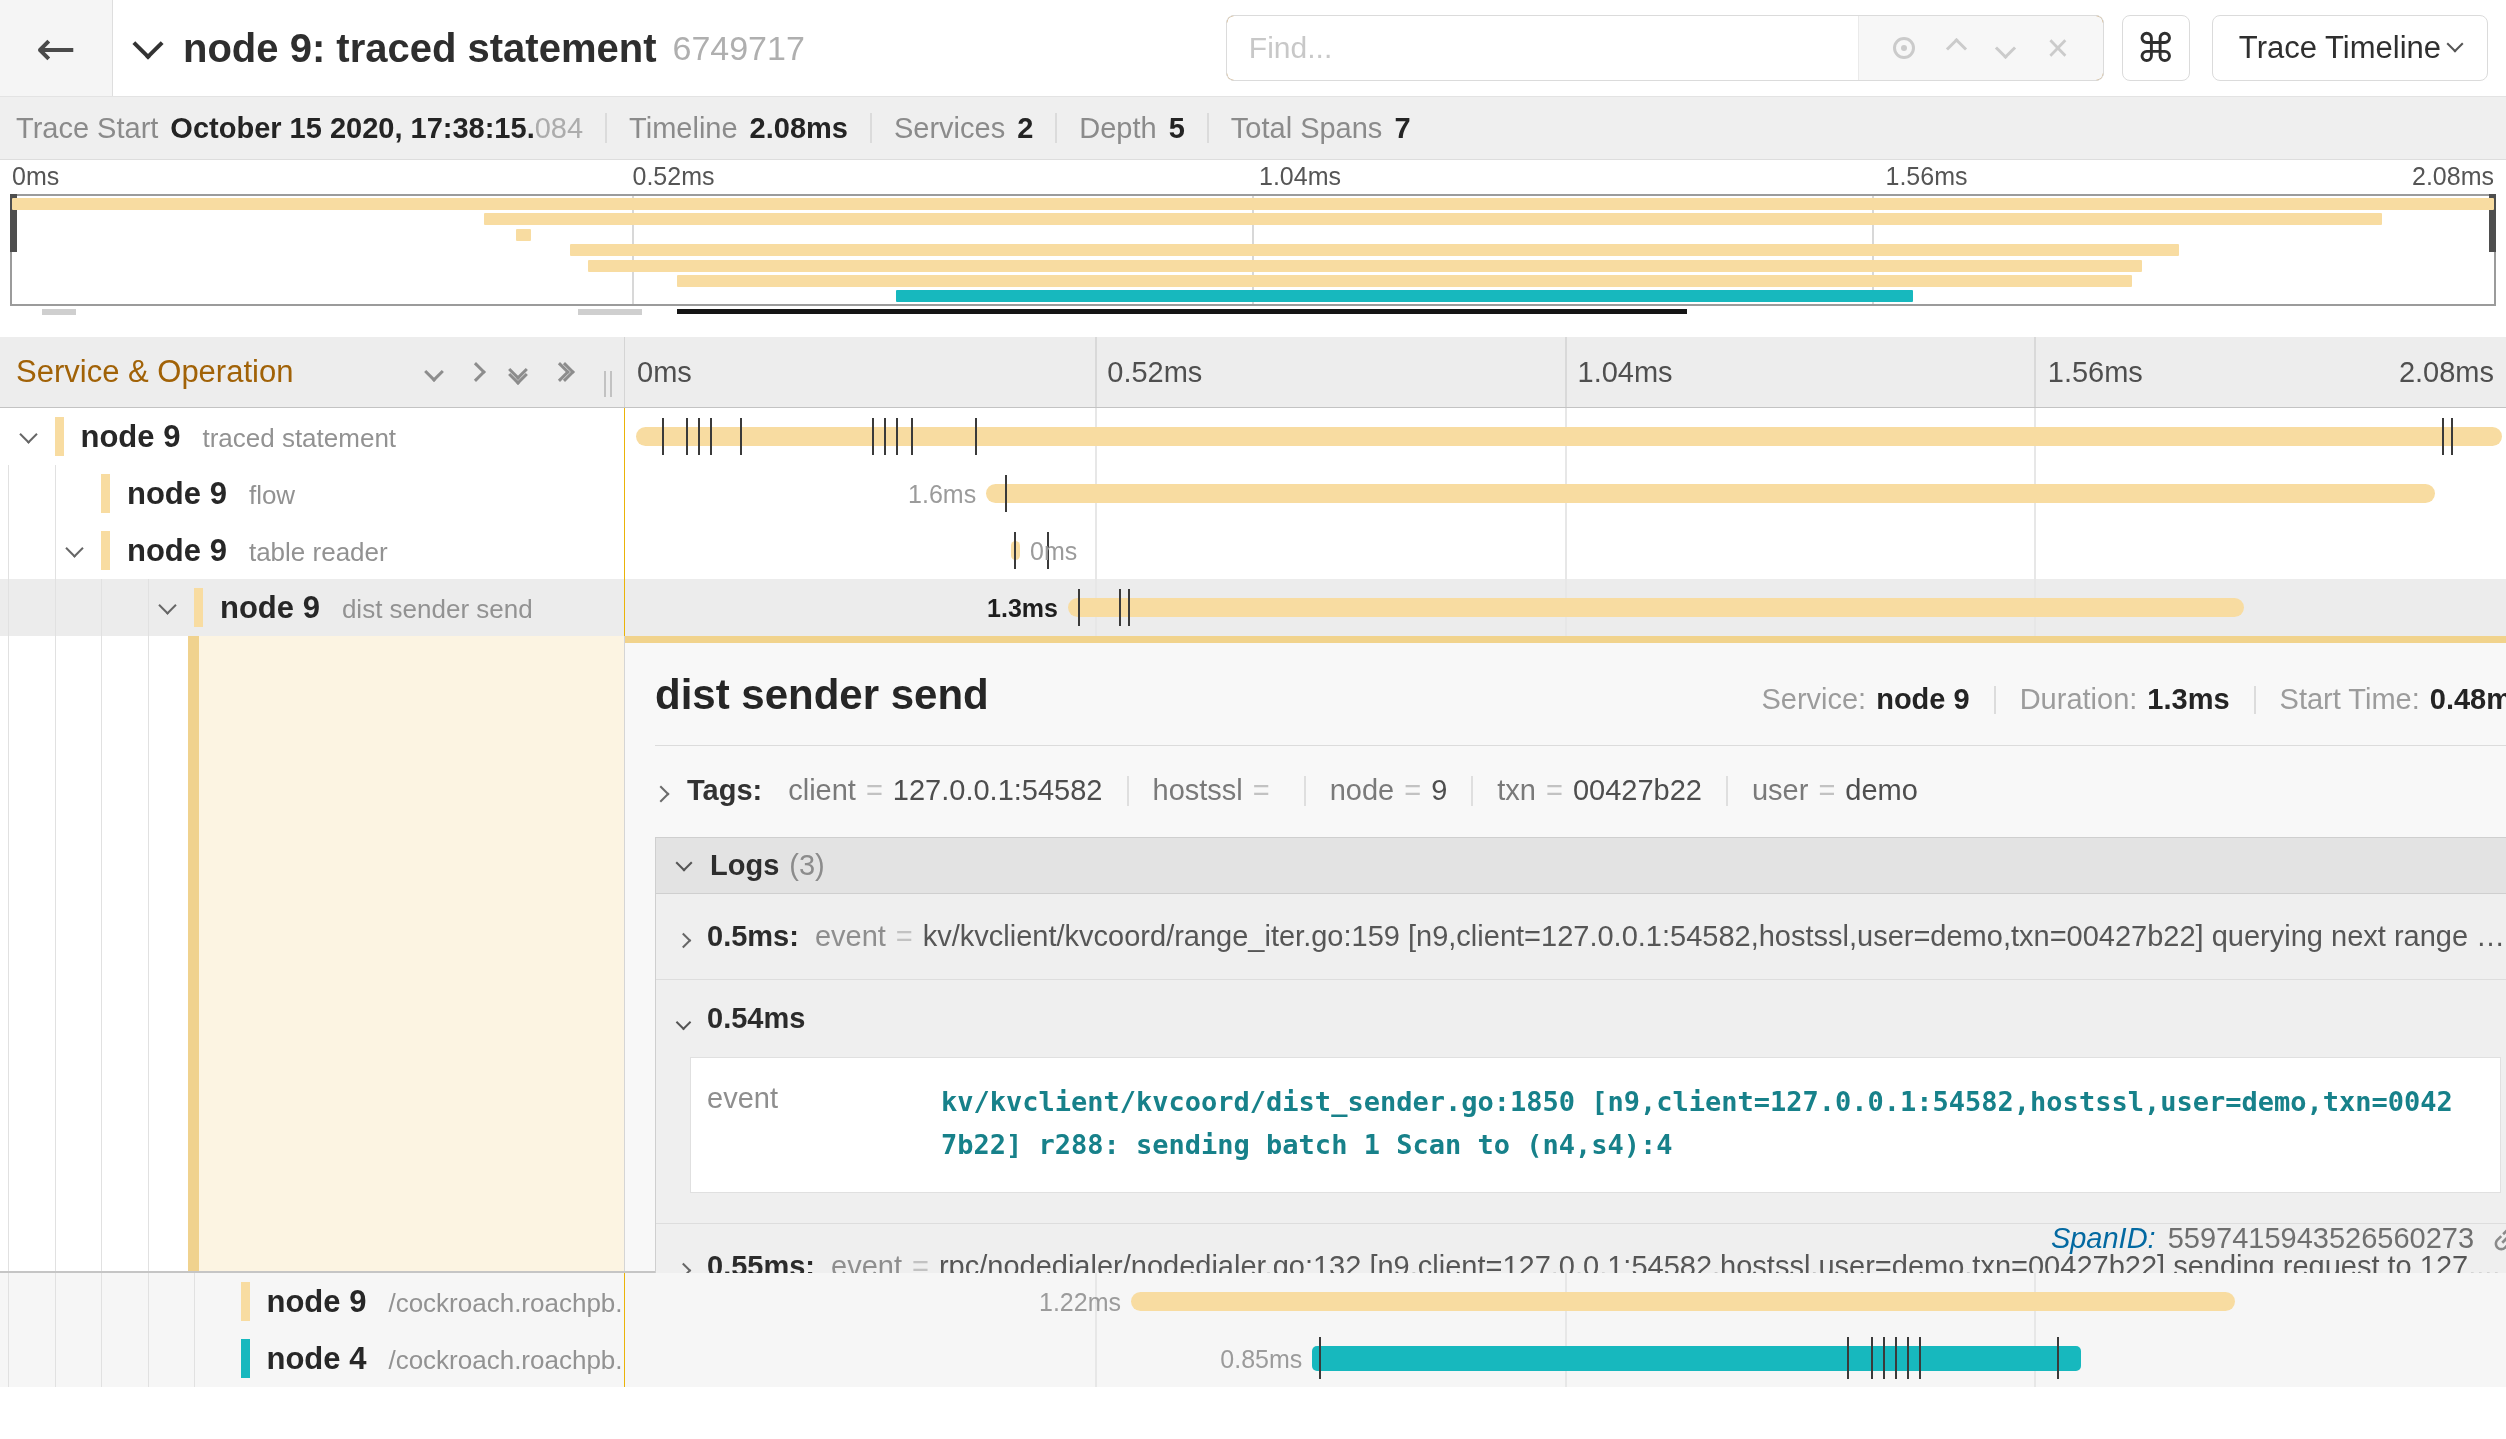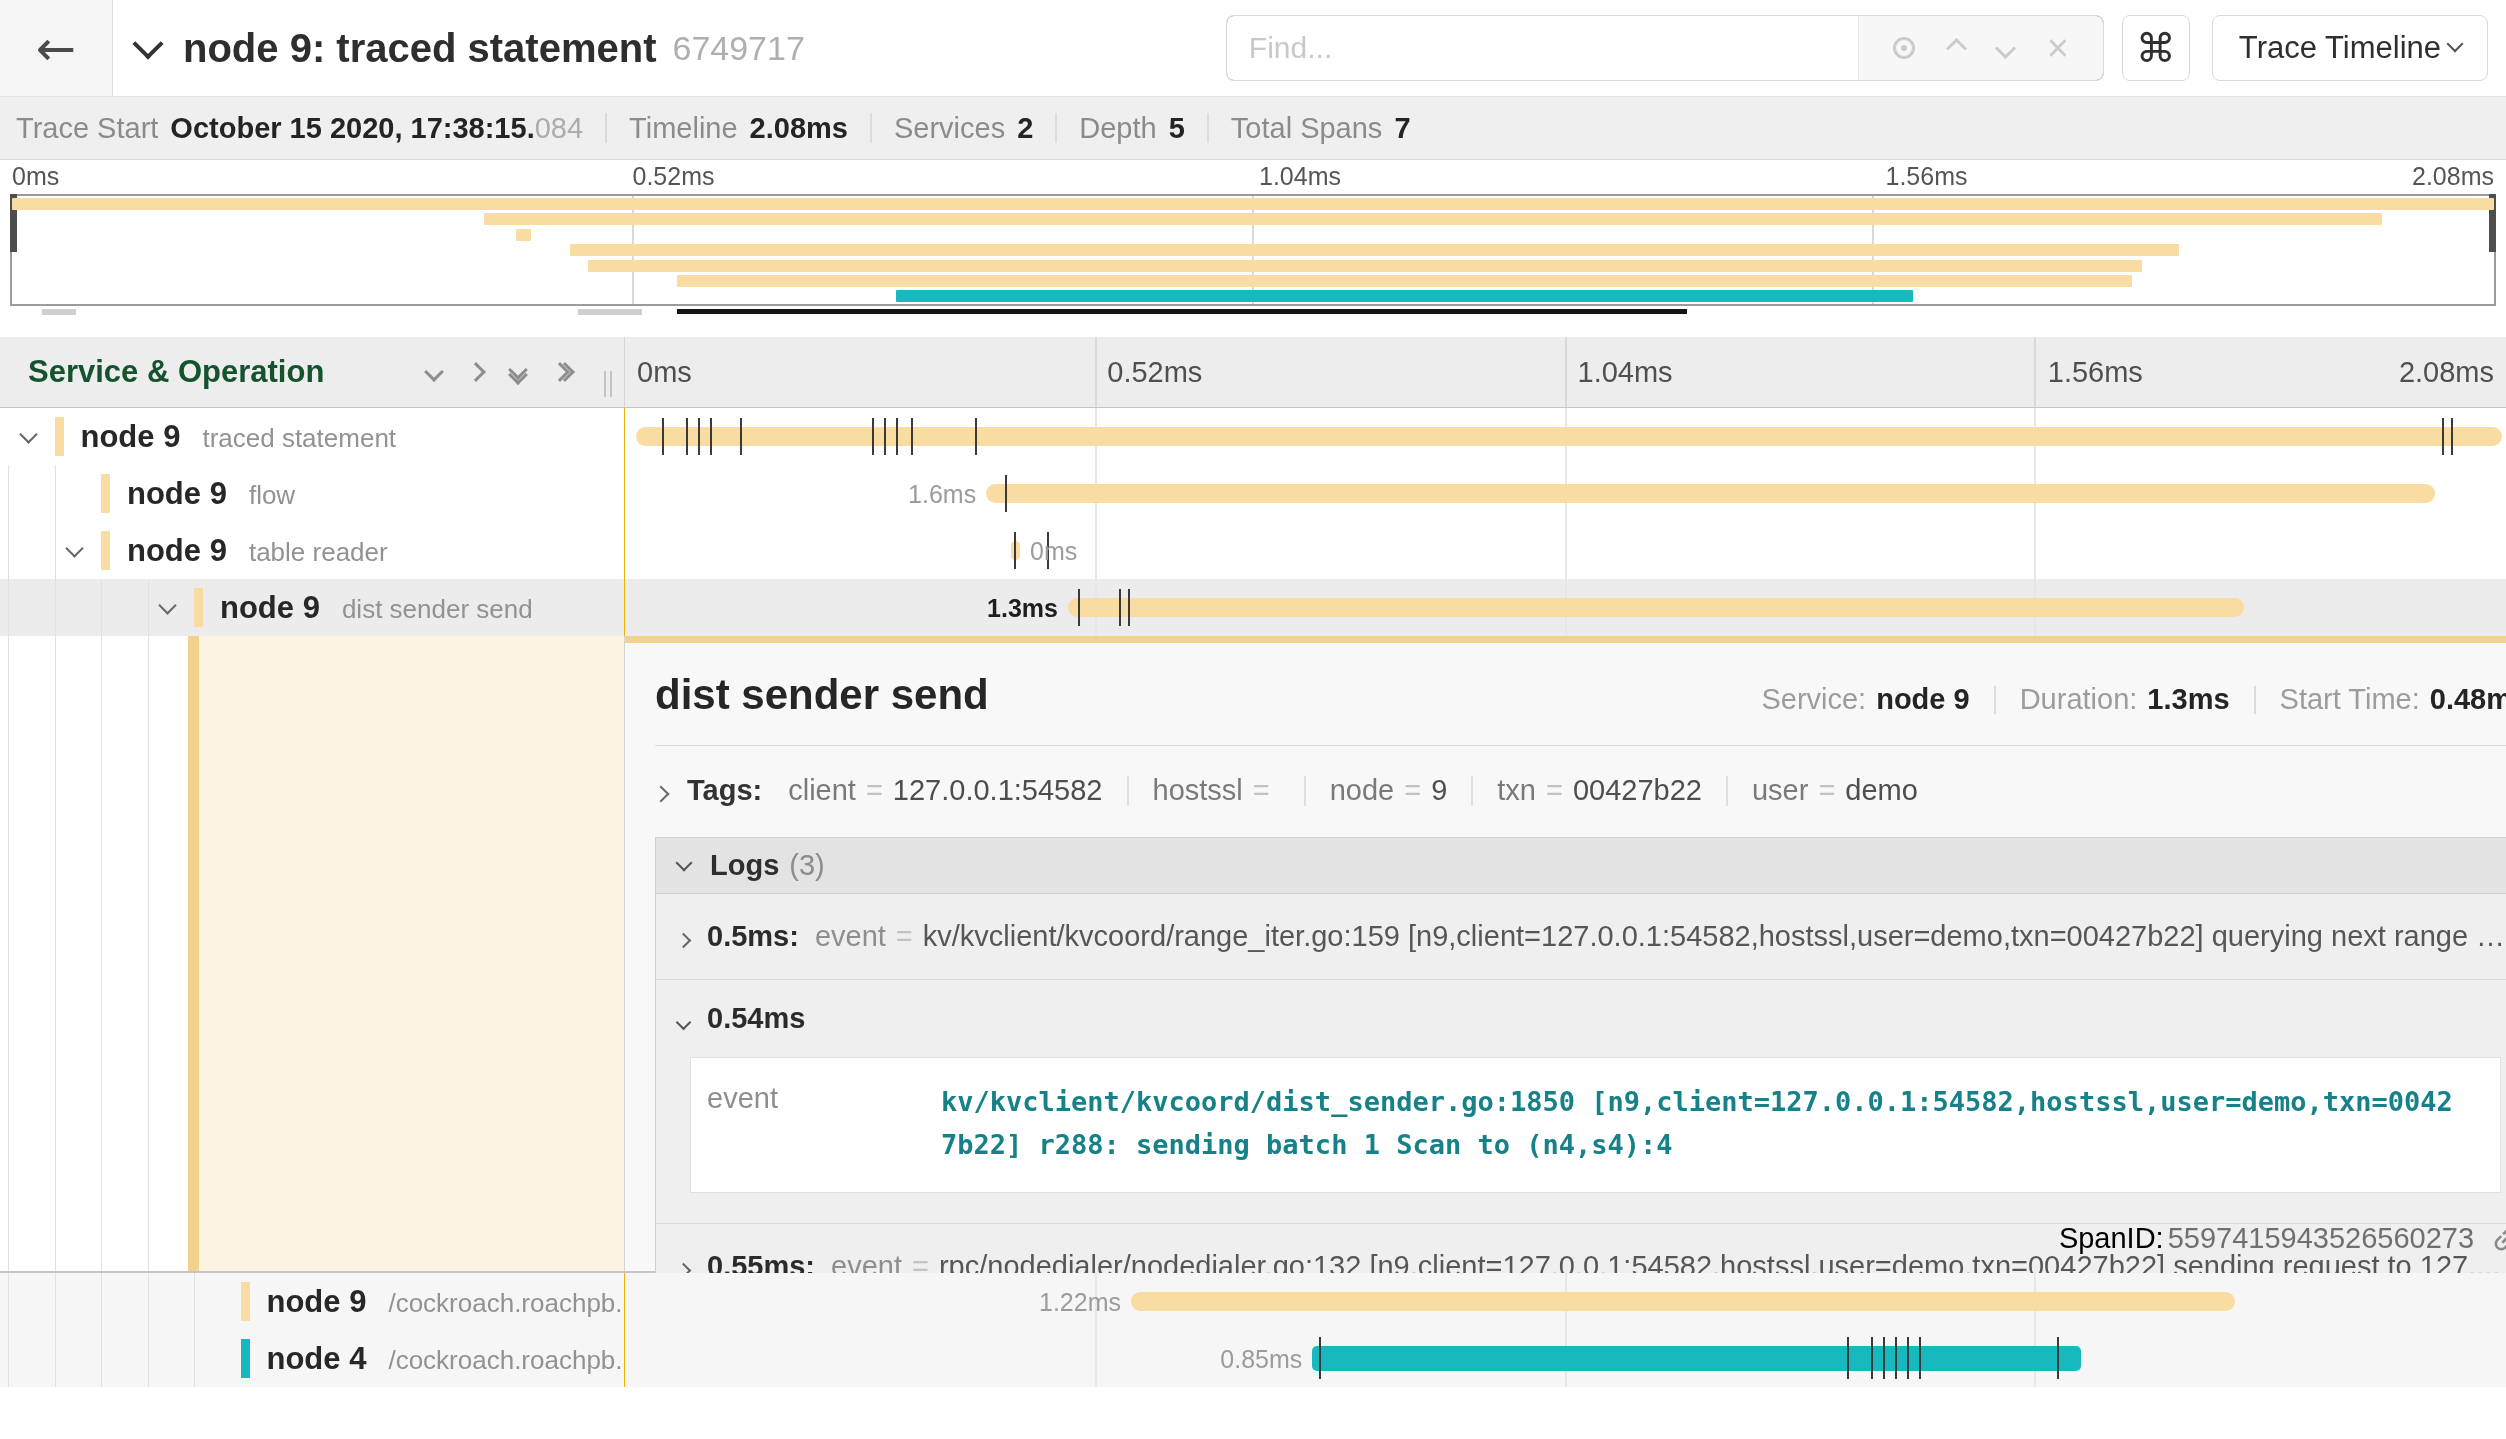--- a/index.html
+++ b/index.html
@@ -43,21 +43,21 @@
     background-size:2px 100%;background-repeat:no-repeat;background-position:25% 0,50% 0,75% 0;}
   .mm-bar{position:absolute;height:12px;border-radius:1px;}
   .mm-scrub{position:absolute;width:7px;height:58px;background:#4E4E4E;top:-2px;}
   .mm-scrub.left{left:-2px;} .mm-scrub.right{right:-2px;}
   .mm-scroll{position:absolute;height:5px;background:#151515;bottom:-10px;}
   .mm-handle{position:absolute;height:6px;background:#CFCFCF;bottom:-11px;}
 
   
   .grid-head{display:flex;height:71px;background:#EDEDED;border-bottom:1px solid #C3C3C3;box-sizing:border-box;margin-top:19px;}
   .gh-left{width:625px;position:relative;display:flex;align-items:center;border-right:1px solid #D5D5D5;box-sizing:border-box;flex:none;}
-  .gh-title{font-size:31px;font-weight:700;margin-left:28px;color:#14532d;}
+  .gh-title{font-size:31px;font-weight:400;margin-left:16px;color:#a16207;}
   .gh-icons{position:absolute;right:52px;display:flex;align-items:center;gap:28px;color:#8D8D8D;}
   .gh-icons .chev{border-width:0 3px 3px 0;padding:5.5px;}
   .dbl-d{display:inline-flex;flex-direction:column;}
   .dbl-d .chev:last-child{margin-top:-9px;}
   .dbl-r{display:inline-flex;}
   .dbl-r .chev:last-child{margin-left:-9px;}
   .gh-handle{position:absolute;right:12px;bottom:10px;display:flex;gap:4px;cursor:col-resize;}
   .gh-handle i{width:2px;height:26px;background:#C2C2C2;display:block;}
   .gh-right{flex:1;position:relative;
     background-image:linear-gradient(#D9D9D9,#D9D9D9),linear-gradient(#D9D9D9,#D9D9D9),linear-gradient(#D9D9D9,#D9D9D9);
@@ -119,21 +119,21 @@
   .log-exp{padding:22px 22px 26px;}
   .log-exp .head{display:flex;align-items:center;font-size:29px;cursor:pointer;}
   .log-exp .head .echev{color:#555;margin-right:18px;}
   .log-exp .head .echev .chev{border-width:0 2.5px 2.5px 0;padding:4.5px;margin-top:-6px;}
   .kv-box{margin:22px 4px 4px 12px;background:#fff;border:1px solid #E0E0E0;display:flex;}
   .kv-key{width:250px;flex:none;padding:24px 0 0 16px;font-size:29px;color:#8E8E8E;box-sizing:border-box;}
   .kv-val{font-family:"DejaVu Sans Mono","Liberation Mono",monospace;font-size:27px;color:#17818A;padding:22px 24px 26px 0;line-height:1.6;word-break:break-all;width:1515px;font-weight:700;}
   .logs-footer{padding:16px 22px 20px;font-size:25px;color:#A0A0A0;}
   .logs-body > .logs-footer{border-top:0;}
   .spanid-row{position:absolute;right:36px;bottom:16px;display:flex;align-items:center;font-size:29px;}
-  .spanid-label{color:#000000;margin-right:4px;}
+  .spanid-label{color:#0369a1;margin-right:12px;font-style:italic;}
   .spanid-value{color:#6F6F6F;}
   .link-icon{margin-left:16px;display:inline-flex;cursor:pointer;}
   .link-icon svg{width:32px;height:32px;fill:#8A8A8A;transform:rotate(-45deg);}
 </style>
 </head>
 <body>
 
 <div id="app">
 
   <div class="topbar">

